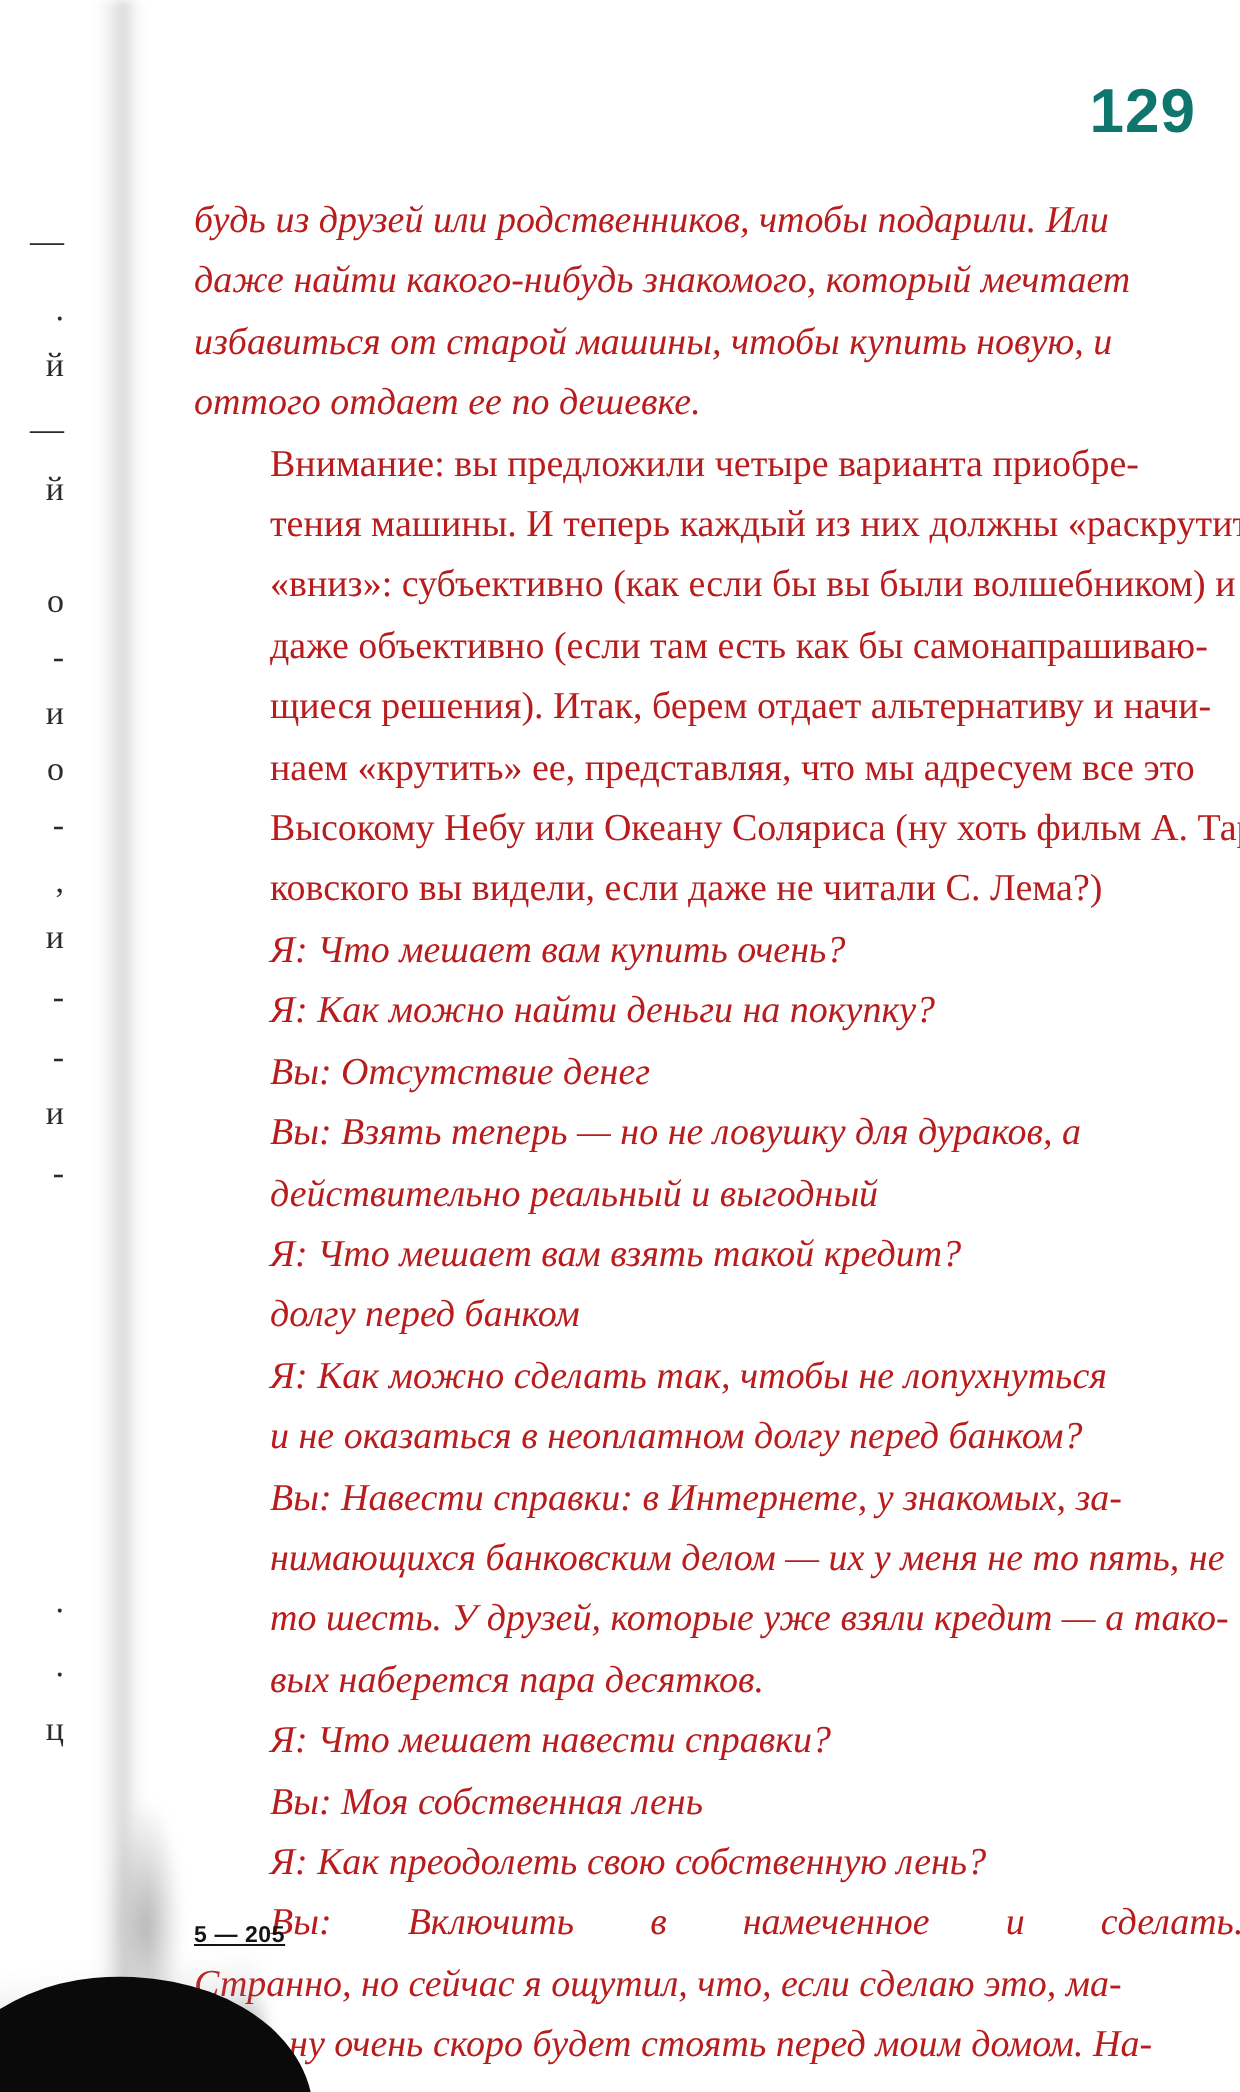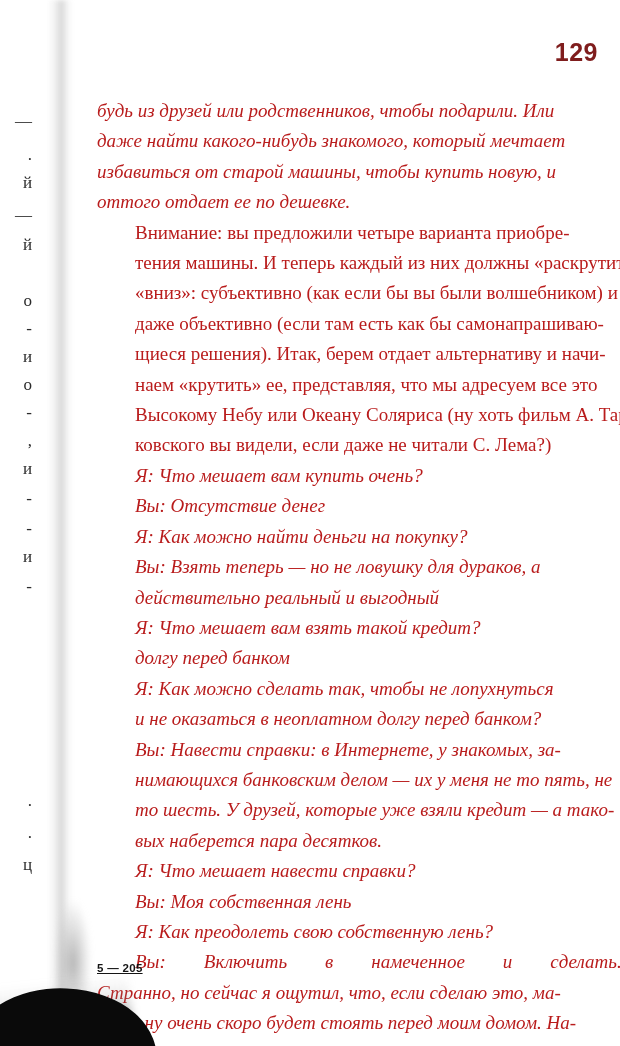--- a/index.html
+++ b/index.html
@@ -93,23 +93,23 @@
     white-space: nowrap;
   }
 
   
   .folio {
     position: absolute;
     right: 22px;
     top: 38px;
     font-family: "Liberation Sans", "DejaVu Sans", sans-serif;
     font-weight: bold;
-    font-size: 25px;
+    font-size: 31px;
     letter-spacing: 0.5px;
-    color: #7f1d1d;
+    color: #0f766e;
   }
 
   
   .textblock {
     position: absolute;
     left: 97px;
     top: 96px;
     width: 508px;
   }
 
@@ -209,24 +209,24 @@
         <span class="ln">наем «крутить» ее, представляя, что мы адресуем все это</span>
         <span class="ln">Высокому Небу или Океану Соляриса (ну хоть фильм А. Тар-</span>
         <span class="ln">ковского вы видели, если даже не читали С. Лема?)</span>
       </p>
 
     <div id="dialogue-block">
         <p class="ital dlg">
           <span class="ln">Я: Что мешает вам купить очень?</span>
         </p>
         <p class="ital dlg">
+          <span class="ln">Я:  Как можно найти деньги на покупку?</span>
+        </p>
+        <p class="ital dlg">
           <span class="ln">Вы: Отсутствие денег</span>
-        </p>
-        <p class="ital dlg">
-          <span class="ln">Я:  Как можно найти деньги на покупку?</span>
         </p>
         <p class="ital dlg">
           <span class="ln">Вы: Взять теперь — но не ловушку для дураков, а</span>
           <span class="ln">действительно реальный и выгодный</span>
         </p>
         <p class="ital dlg">
           <span class="ln">Я:  Что мешает вам взять такой кредит?</span>
         </p>
         <p class="ital dlg">
           <span class="ln">долгу перед банком</span>

